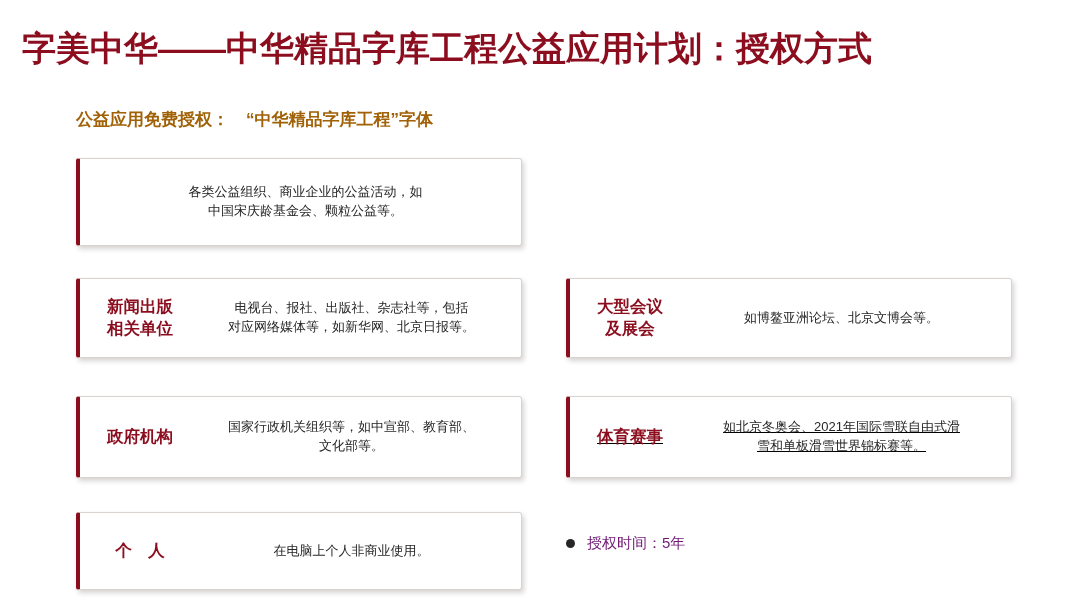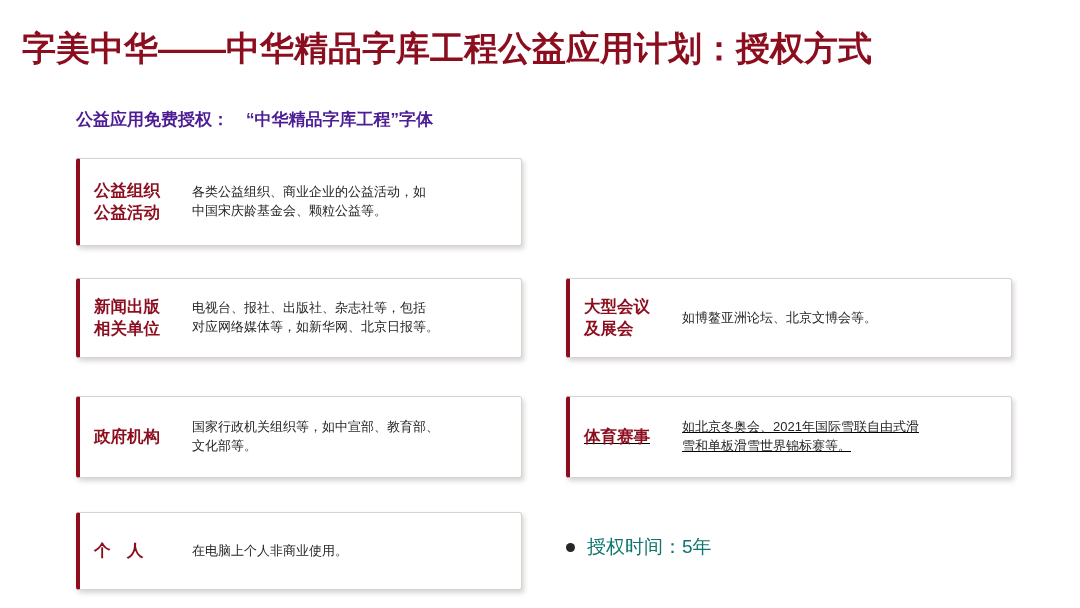--- a/index.html
+++ b/index.html
@@ -12,38 +12,39 @@
     background: #ffffff;
     font-family: "Liberation Sans", sans-serif;
     overflow: hidden;
     position: relative;
   }
   .slide {
     position: relative;
     width: 1080px;
     height: 449px;
     box-sizing: border-box;
+    text-align: center;
   }
   .slide-title {
     position: absolute;
     left: 22px;
     top: 26px;
     font-size: 34px;
     font-weight: bold;
     color: #8b0d1e;
     letter-spacing: 0px;
     white-space: nowrap;
   }
   .subtitle {
     position: absolute;
     left: 76px;
     top: 108px;
     font-size: 17px;
     font-weight: bold;
-    color: #4c1d95;
+    color: #a16207;
     white-space: nowrap;
   }
   .cards {
     position: absolute;
     left: 0;
     top: 0;
     width: 1080px;
     height: 608px;
   }
   .card {
@@ -84,39 +85,37 @@
   }
   .bullet-dot {
     width: 9px;
     height: 9px;
     border-radius: 50%;
     background: #262626;
     margin-right: 12px;
     flex: 0 0 auto;
   }
   .bullet-text {
-    font-size: 19px;
-    color: #0f766e;
+    font-size: 15px;
+    color: #701a75;
     white-space: nowrap;
   }
 </style>
 </head>
 <body>
 
 <div class="slide">
 
   <div class="slide-title">字美中华——中华精品字库工程公益应用计划：授权方式</div>
 
   <div class="subtitle">公益应用免费授权：　“中华精品字库工程”字体</div>
 
   <div class="cards">
 
     <div class="card" style="left:76px; top:158px; width:446px; height:88px;">
-      <div class="card-label">公益组织
-公益活动</div>
       <div class="card-desc">各类公益组织、商业企业的公益活动，如
 中国宋庆龄基金会、颗粒公益等。</div>
     </div>
 
     <div class="card" style="left:76px; top:278px; width:446px; height:80px;">
       <div class="card-label">新闻出版
 相关单位</div>
       <div class="card-desc">电视台、报社、出版社、杂志社等，包括
 对应网络媒体等，如新华网、北京日报等。</div>
     </div>

